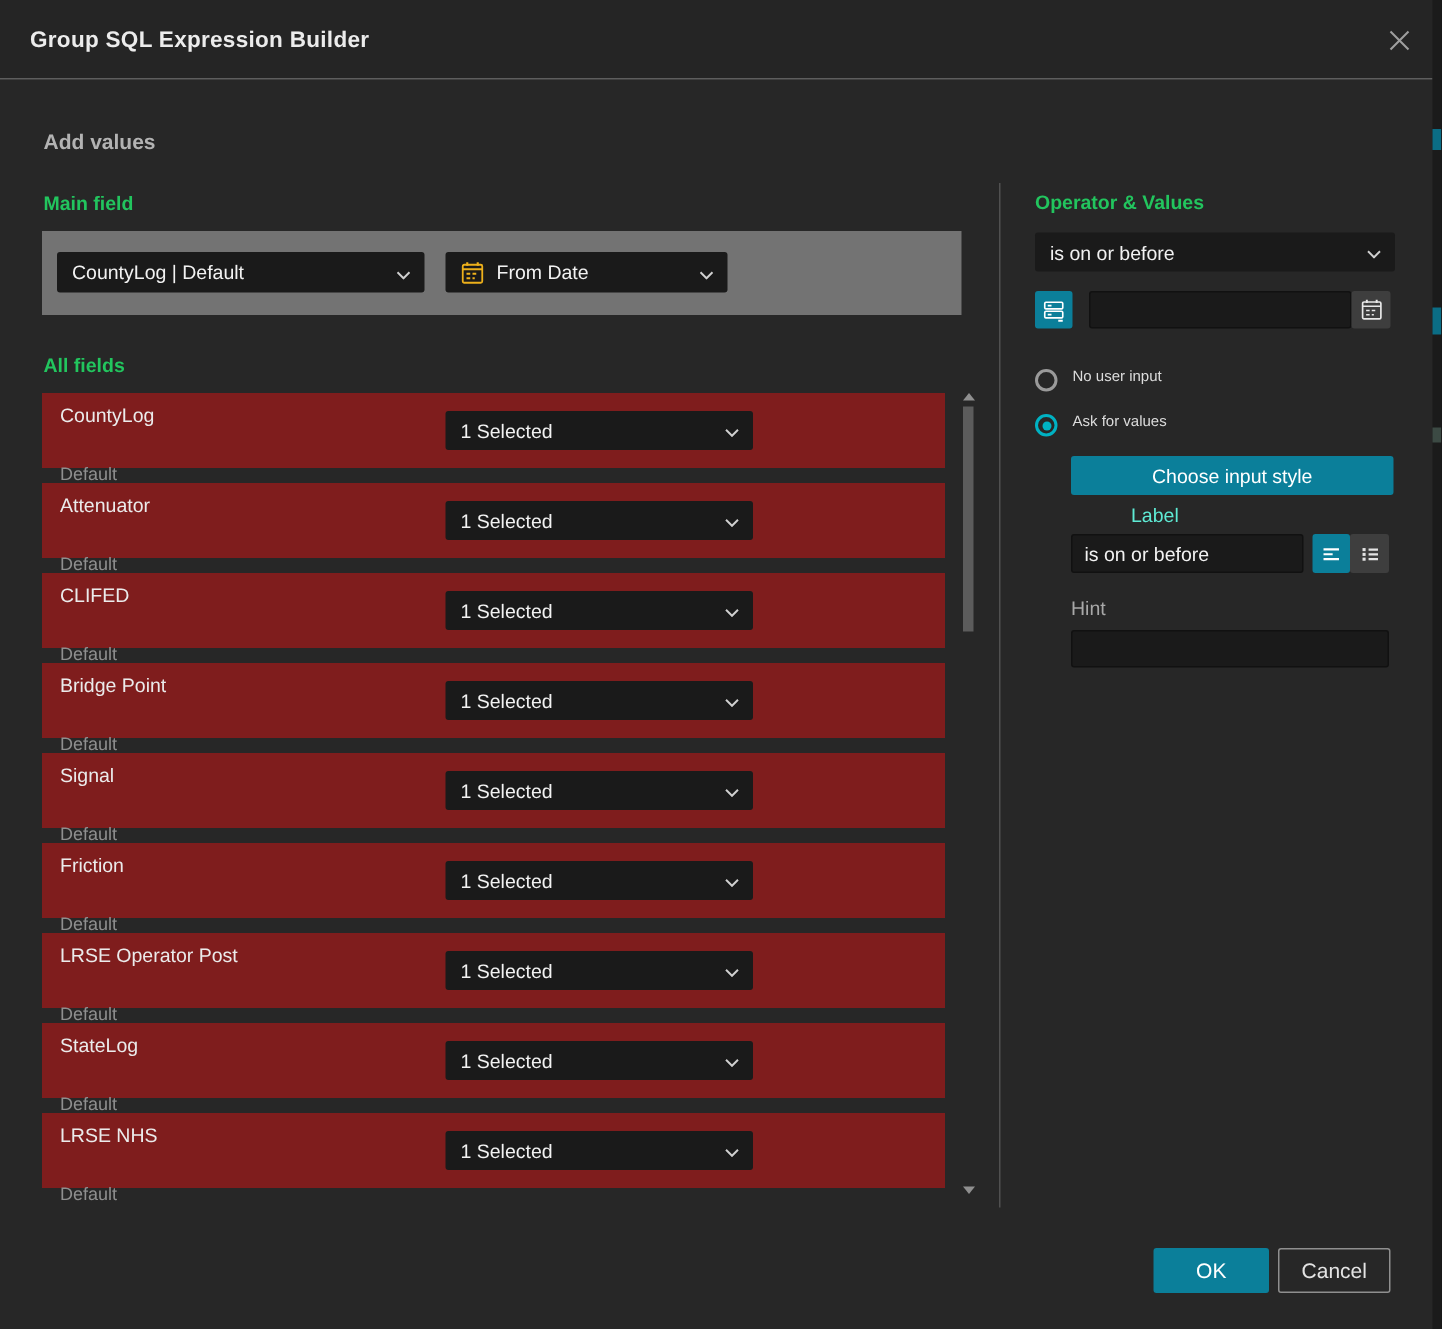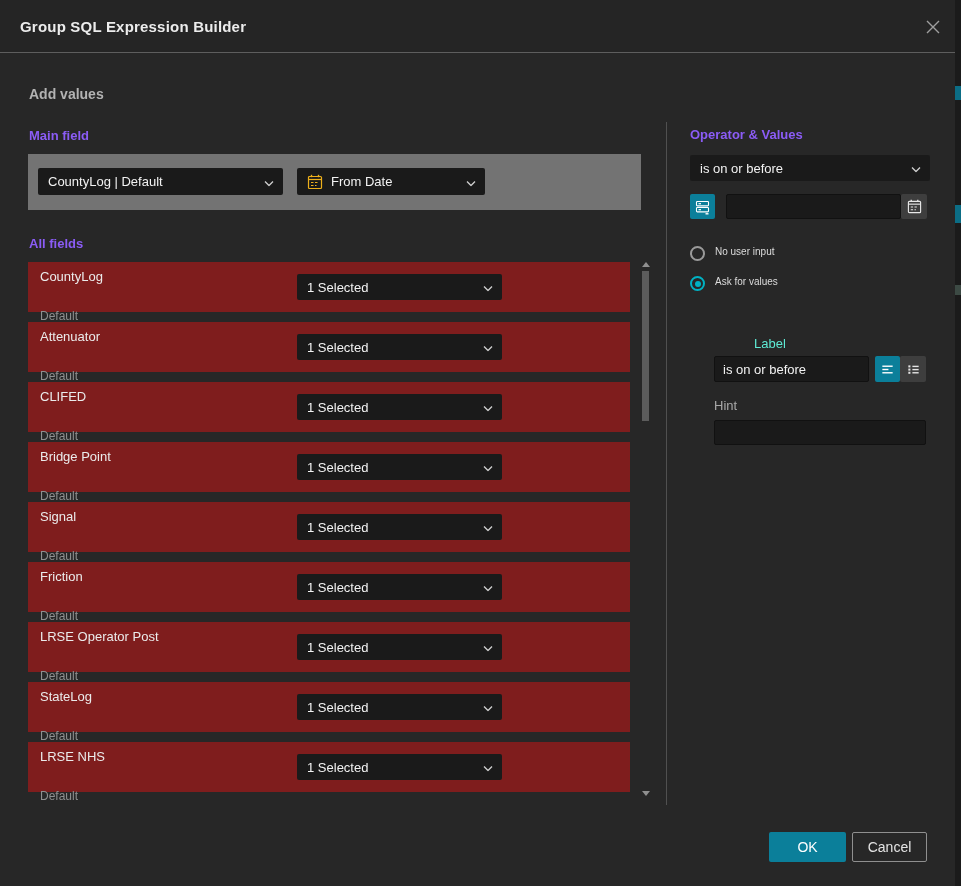--- a/index.html
+++ b/index.html
@@ -9,21 +9,21 @@
            font-size:13px; color:#e8e8e8; }
 
   
   .titlebar { position:absolute; left:0; top:0; width:955px; height:53px; background:#252525;
               border-bottom:1px solid #5e5e5e; }
   .title { position:absolute; left:20px; top:0; line-height:53px; font-size:15px; font-weight:bold; color:#ececec; letter-spacing:.2px; }
   .close-btn { position:absolute; right:12px; top:17px; width:20px; height:20px; cursor:pointer; }
 
   
   .h-add { position:absolute; left:29px; top:86px; font-size:14px; font-weight:bold; color:#b3b3b3; }
-  .lbl { position:absolute; font-size:13px; font-weight:bold; color:#8b5cf6; }
+  .lbl { position:absolute; font-size:13px; font-weight:bold; color:#22c55e; }
 
   
   .panel { position:absolute; background:#737373; }
   .main-panel { left:28px; top:154px; width:613px; height:56px; }
   .field-row { position:absolute; left:28px; width:602px; height:50px; background:#7f1d1d; }
   .row-name { position:absolute; left:12px; top:7px; font-size:13px; color:#ebebeb; }
   .row-sub  { position:absolute; left:12px; top:27px; font-size:12px; color:#8f8f8f;margin-top:20px; }
 
   
   .dd { position:absolute; background:#1a1a1a; border-radius:2px; color:#f2f2f2;
@@ -238,20 +238,21 @@
       <line x1="4" y1="11.5" x2="9.5" y2="11.5" stroke="#e8e8e8" stroke-width="1.1" stroke-dasharray="2.5 1.5"></line>
     </svg>
   </div>
 
   <div class="radio" style="left:690px; top:246px;"></div>
   <div class="radio-lbl" style="left:715px; top:246px;">No user input</div>
 
   <div class="radio sel" style="left:690px; top:276px;"></div>
   <div class="radio-lbl" style="left:715px; top:276px;">Ask for values</div>
 
+  <button class="btn-teal" style="left:714px; top:304px; width:215px; height:26px;">Choose input style</button>
 
   <div class="lbl" style="left:754px; top:336px; font-weight:normal; color:#5eead4;">Label</div>
   <input class="tbox" style="left: 714px; top: 356px; width: 155px; height: 26px;" readonly="" value="is on or before">
   <div class="icon-btn teal" style="left:875px; top:356px; width:25px; height:26px;">
     <svg width="15" height="15" viewBox="0 0 16 16">
       <line x1="2.5" y1="4.5" x2="13.5" y2="4.5" stroke="#fff" stroke-width="1.5"></line>
       <line x1="2.5" y1="8" x2="9" y2="8" stroke="#fff" stroke-width="1.5"></line>
       <line x1="2.5" y1="11.5" x2="13.5" y2="11.5" stroke="#fff" stroke-width="1.5"></line>
     </svg>
   </div>

